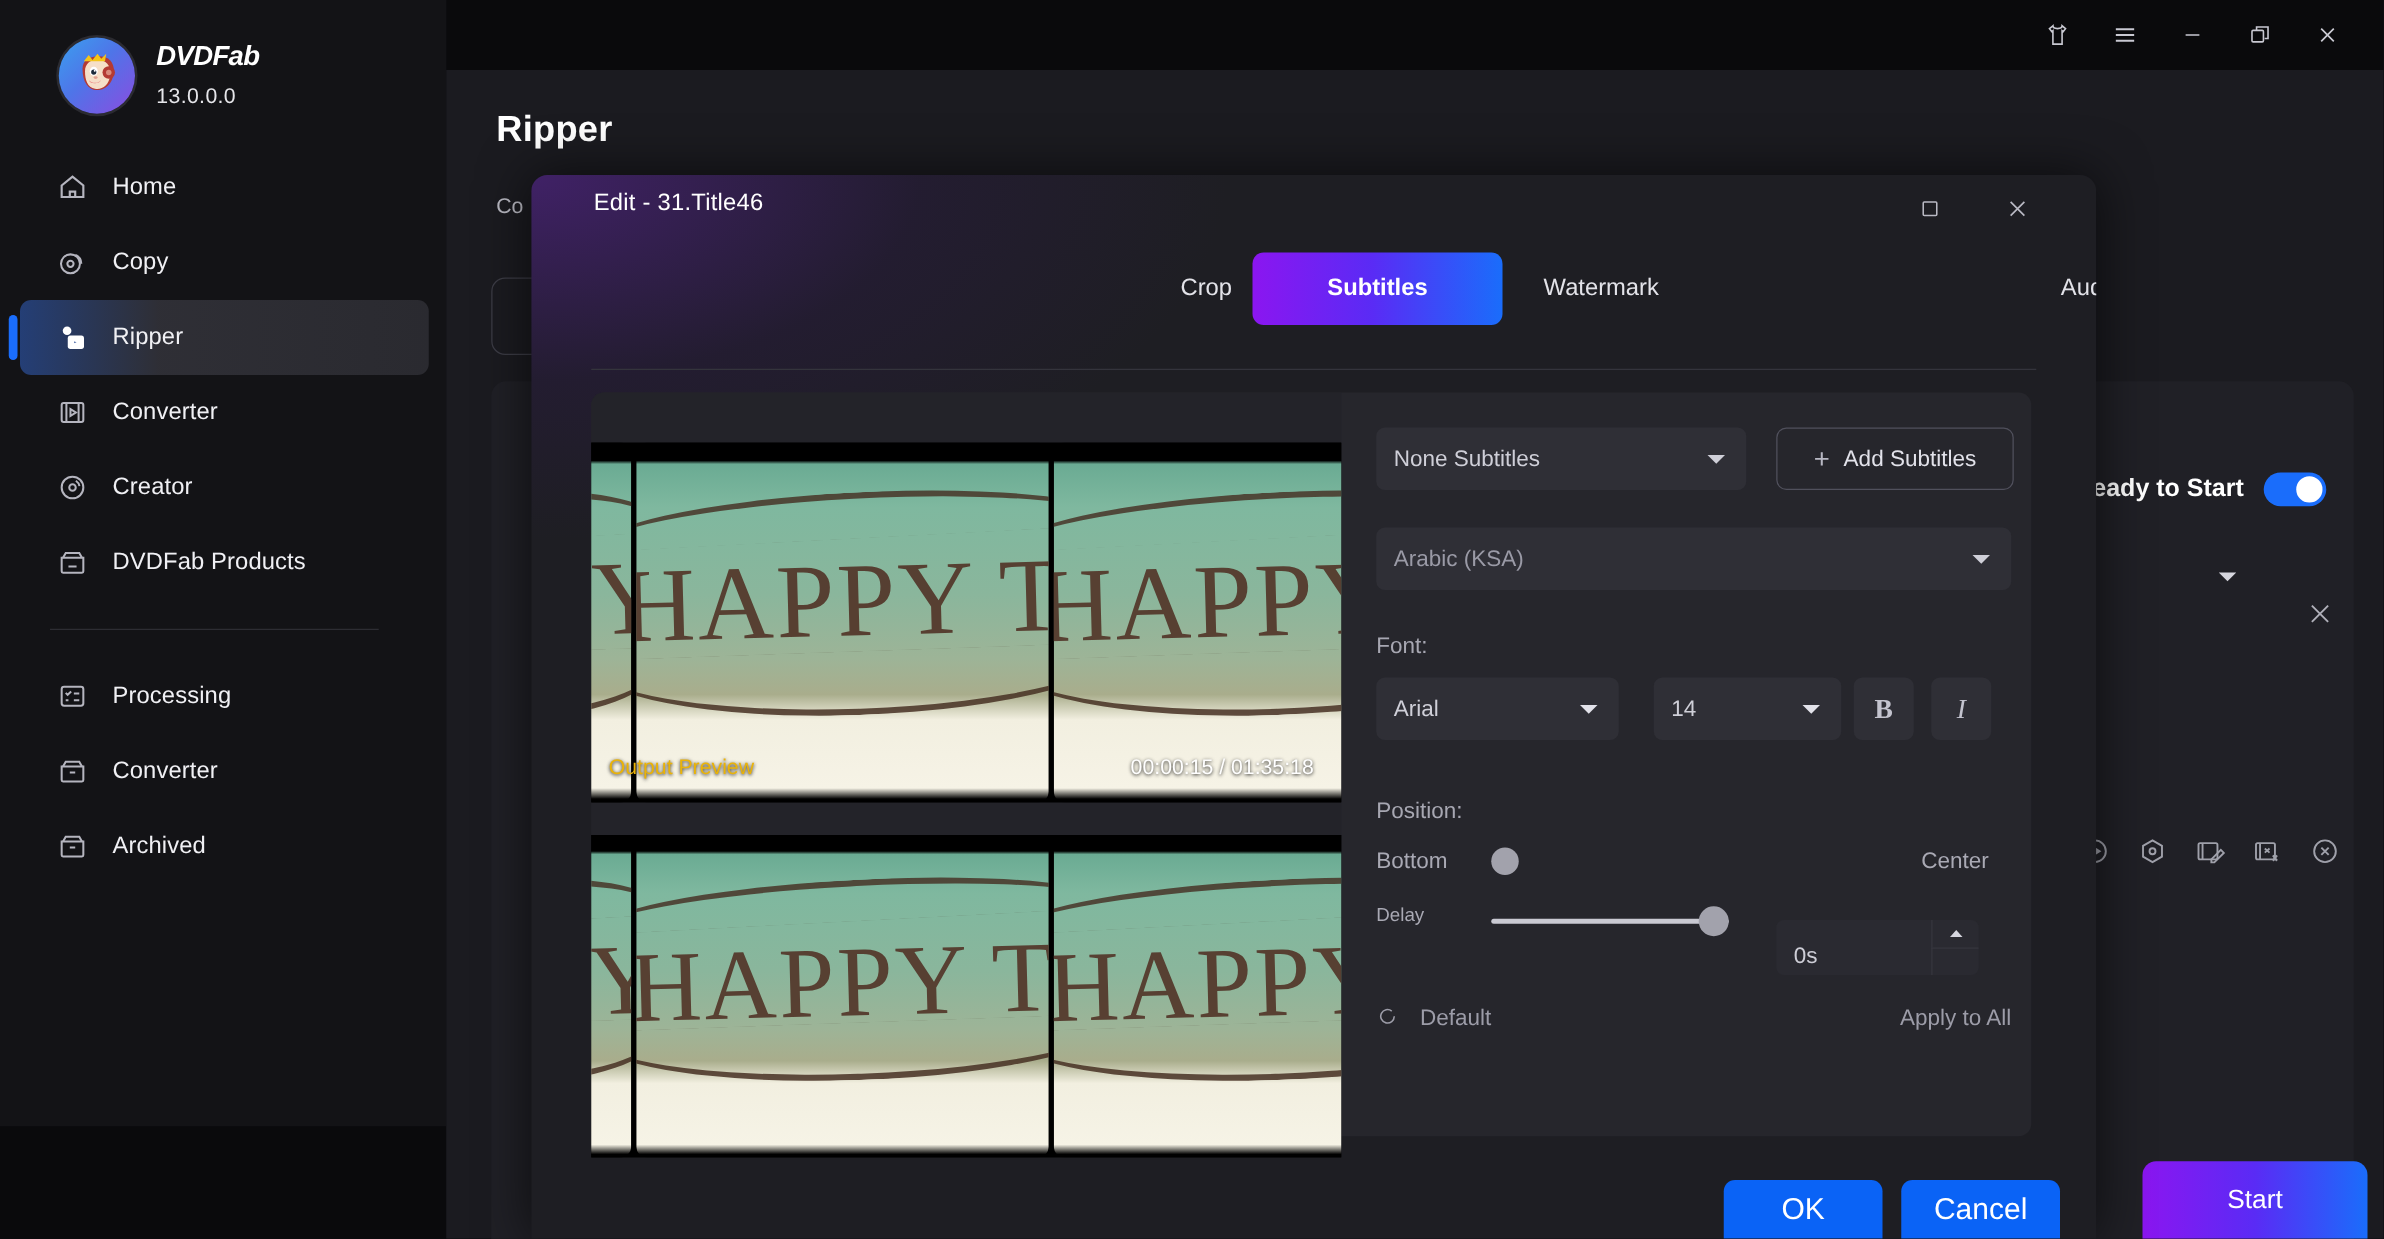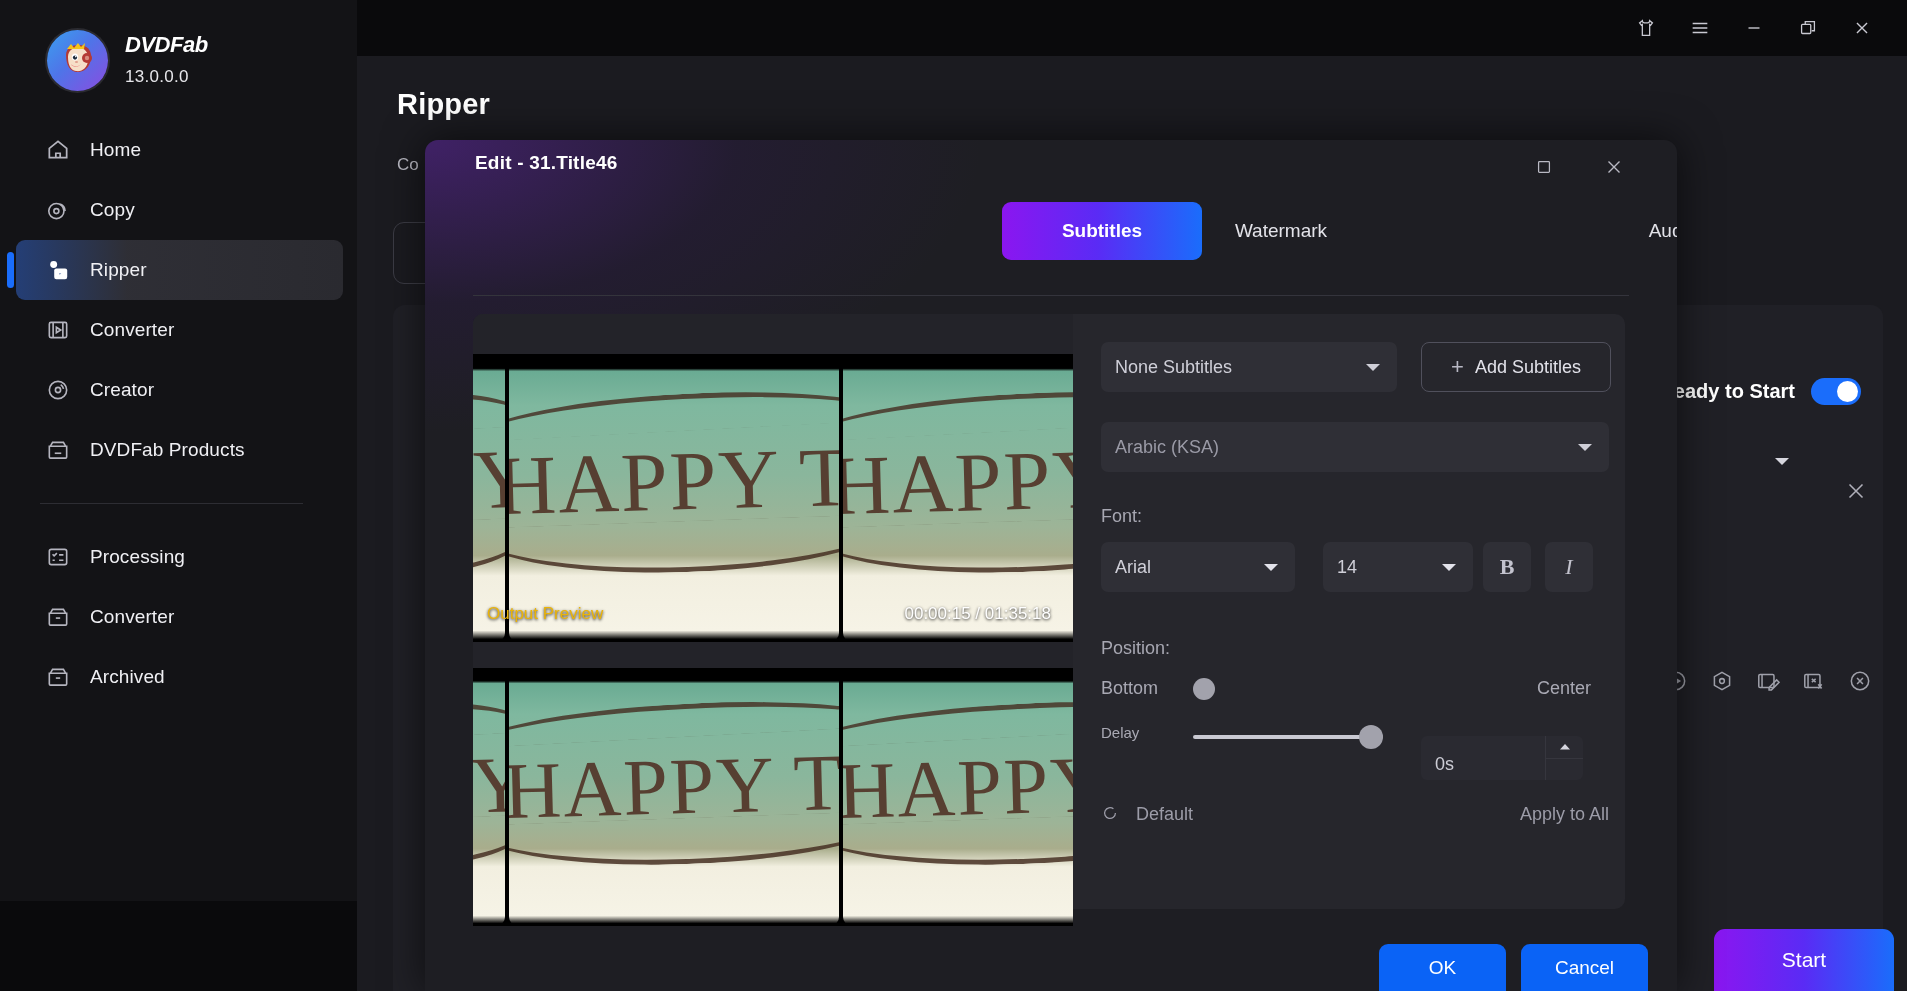--- a/index.html
+++ b/index.html
@@ -110,21 +110,21 @@
     width: 1252px; height: 851px;
     background:
       radial-gradient(820px 430px at 0% 0%, rgba(92,36,158,.55) 0%, rgba(53,22,96,.22) 38%, rgba(26,26,31,0) 68%),
       #1e1e23;
     border-radius: 13px 13px 0 0;
     box-shadow: 0 0 42px rgba(0,0,0,.62);
     overflow: hidden;
   }
   .dlg-title {
     position: absolute; left: 50px; top: 152px;
-    font-size: 19px; font-weight: bold; color: #ffffff; letter-spacing: .2px;
+    font-size: 19px; font-weight: normal; color: #ffffff; letter-spacing: .2px;
   }
   .dlg-wc { position: absolute; top: 152px; display: flex; align-items: center; justify-content: center; cursor: default; }
   .dlg-max { right: 118px; width: 30px; height: 30px; }
   .dlg-close { right: 48px; width: 30px; height: 30px; }
 
   .tabs {
     position: absolute; left: 0; right: 0; top: 212px; height: 80px;
   }
   .tab {
     position: absolute; top: 0; height: 58px;
@@ -273,21 +273,21 @@
   .foot-apply { position: absolute; right: 0; top: 0; font-size: 18px; color: #9c9ca8; }
 
   
   .dlg-actions {
     position: absolute; left: 0; right: 0; bottom: 0; height: 78px;
   }
   .btn-primary {
     position: absolute; bottom: 0; width: 127px; height: 47px;
     border-radius: 9px 9px 0 0; background: #0a63f6;
     display: flex; align-items: center; justify-content: center;
-    font-size: 19px; color: #ffffff;
+    font-size: 24px; color: #ffffff;
   }
   .btn-ok { left: 954px; }
   .btn-cancel { left: 1096px; }
 
   svg { display: block; }
 </style>
 </head>
 <body>
 
 <div id="app">
@@ -497,20 +497,23 @@
         <rect x="5.5" y="5.5" width="13" height="13" rx="1"></rect>
       </svg>
     </div>
     <div class="dlg-wc dlg-close" style="top:12px;">
       <svg width="22" height="22" viewBox="0 0 24 24" stroke="#b9b9c3" stroke-width="1.5">
         <path d="M6 6 L18 18 M18 6 L6 18"></path>
       </svg>
     </div>
 
     <div class="tabs" style="top:62px;">
+      <div class="tab" style="left:465px;width:150px;">
+        <span>Crop</span>
+      </div>
       <div class="tab" style="left:617px;width:150px;">
         <span>Effect</span>
       </div>
       <div class="tab" style="left:763px;width:186px;">
         <span>Watermark</span>
       </div>
       <div class="tab active" style="left:577px;width:200px;">
         <span>Subtitles</span>
       </div>
       <div class="tab" style="left:1188px;width:120px;">

